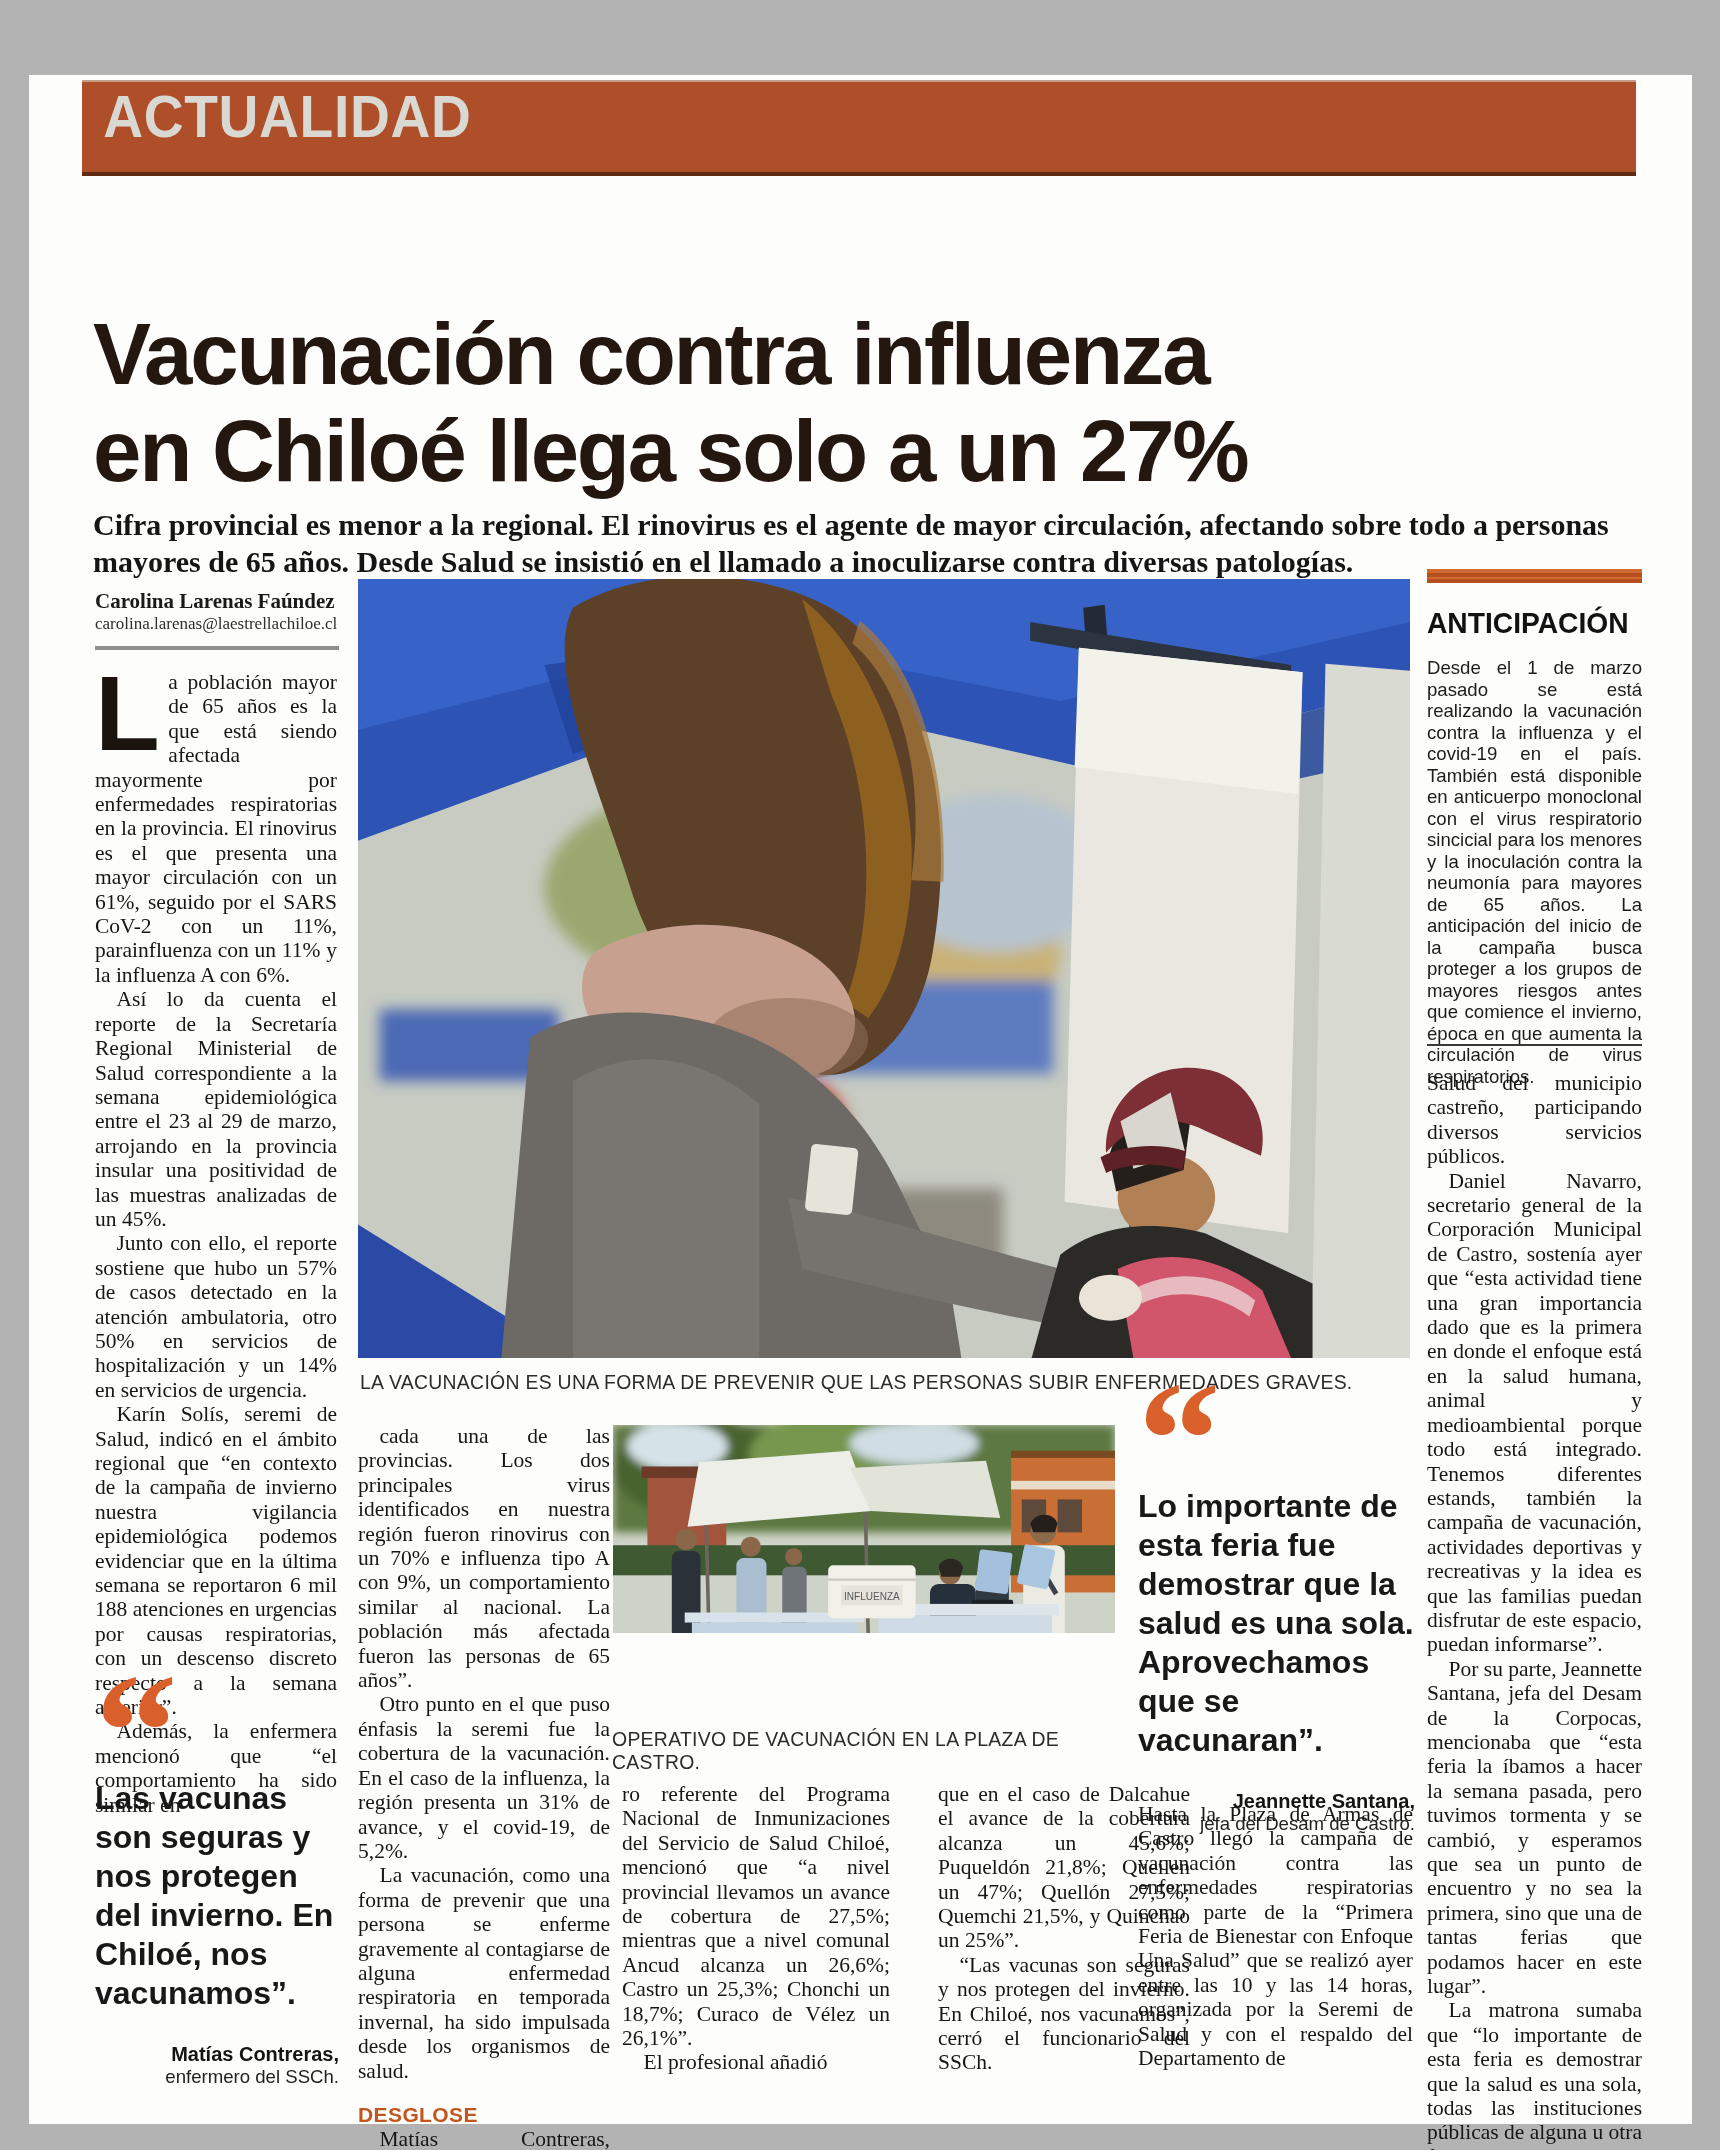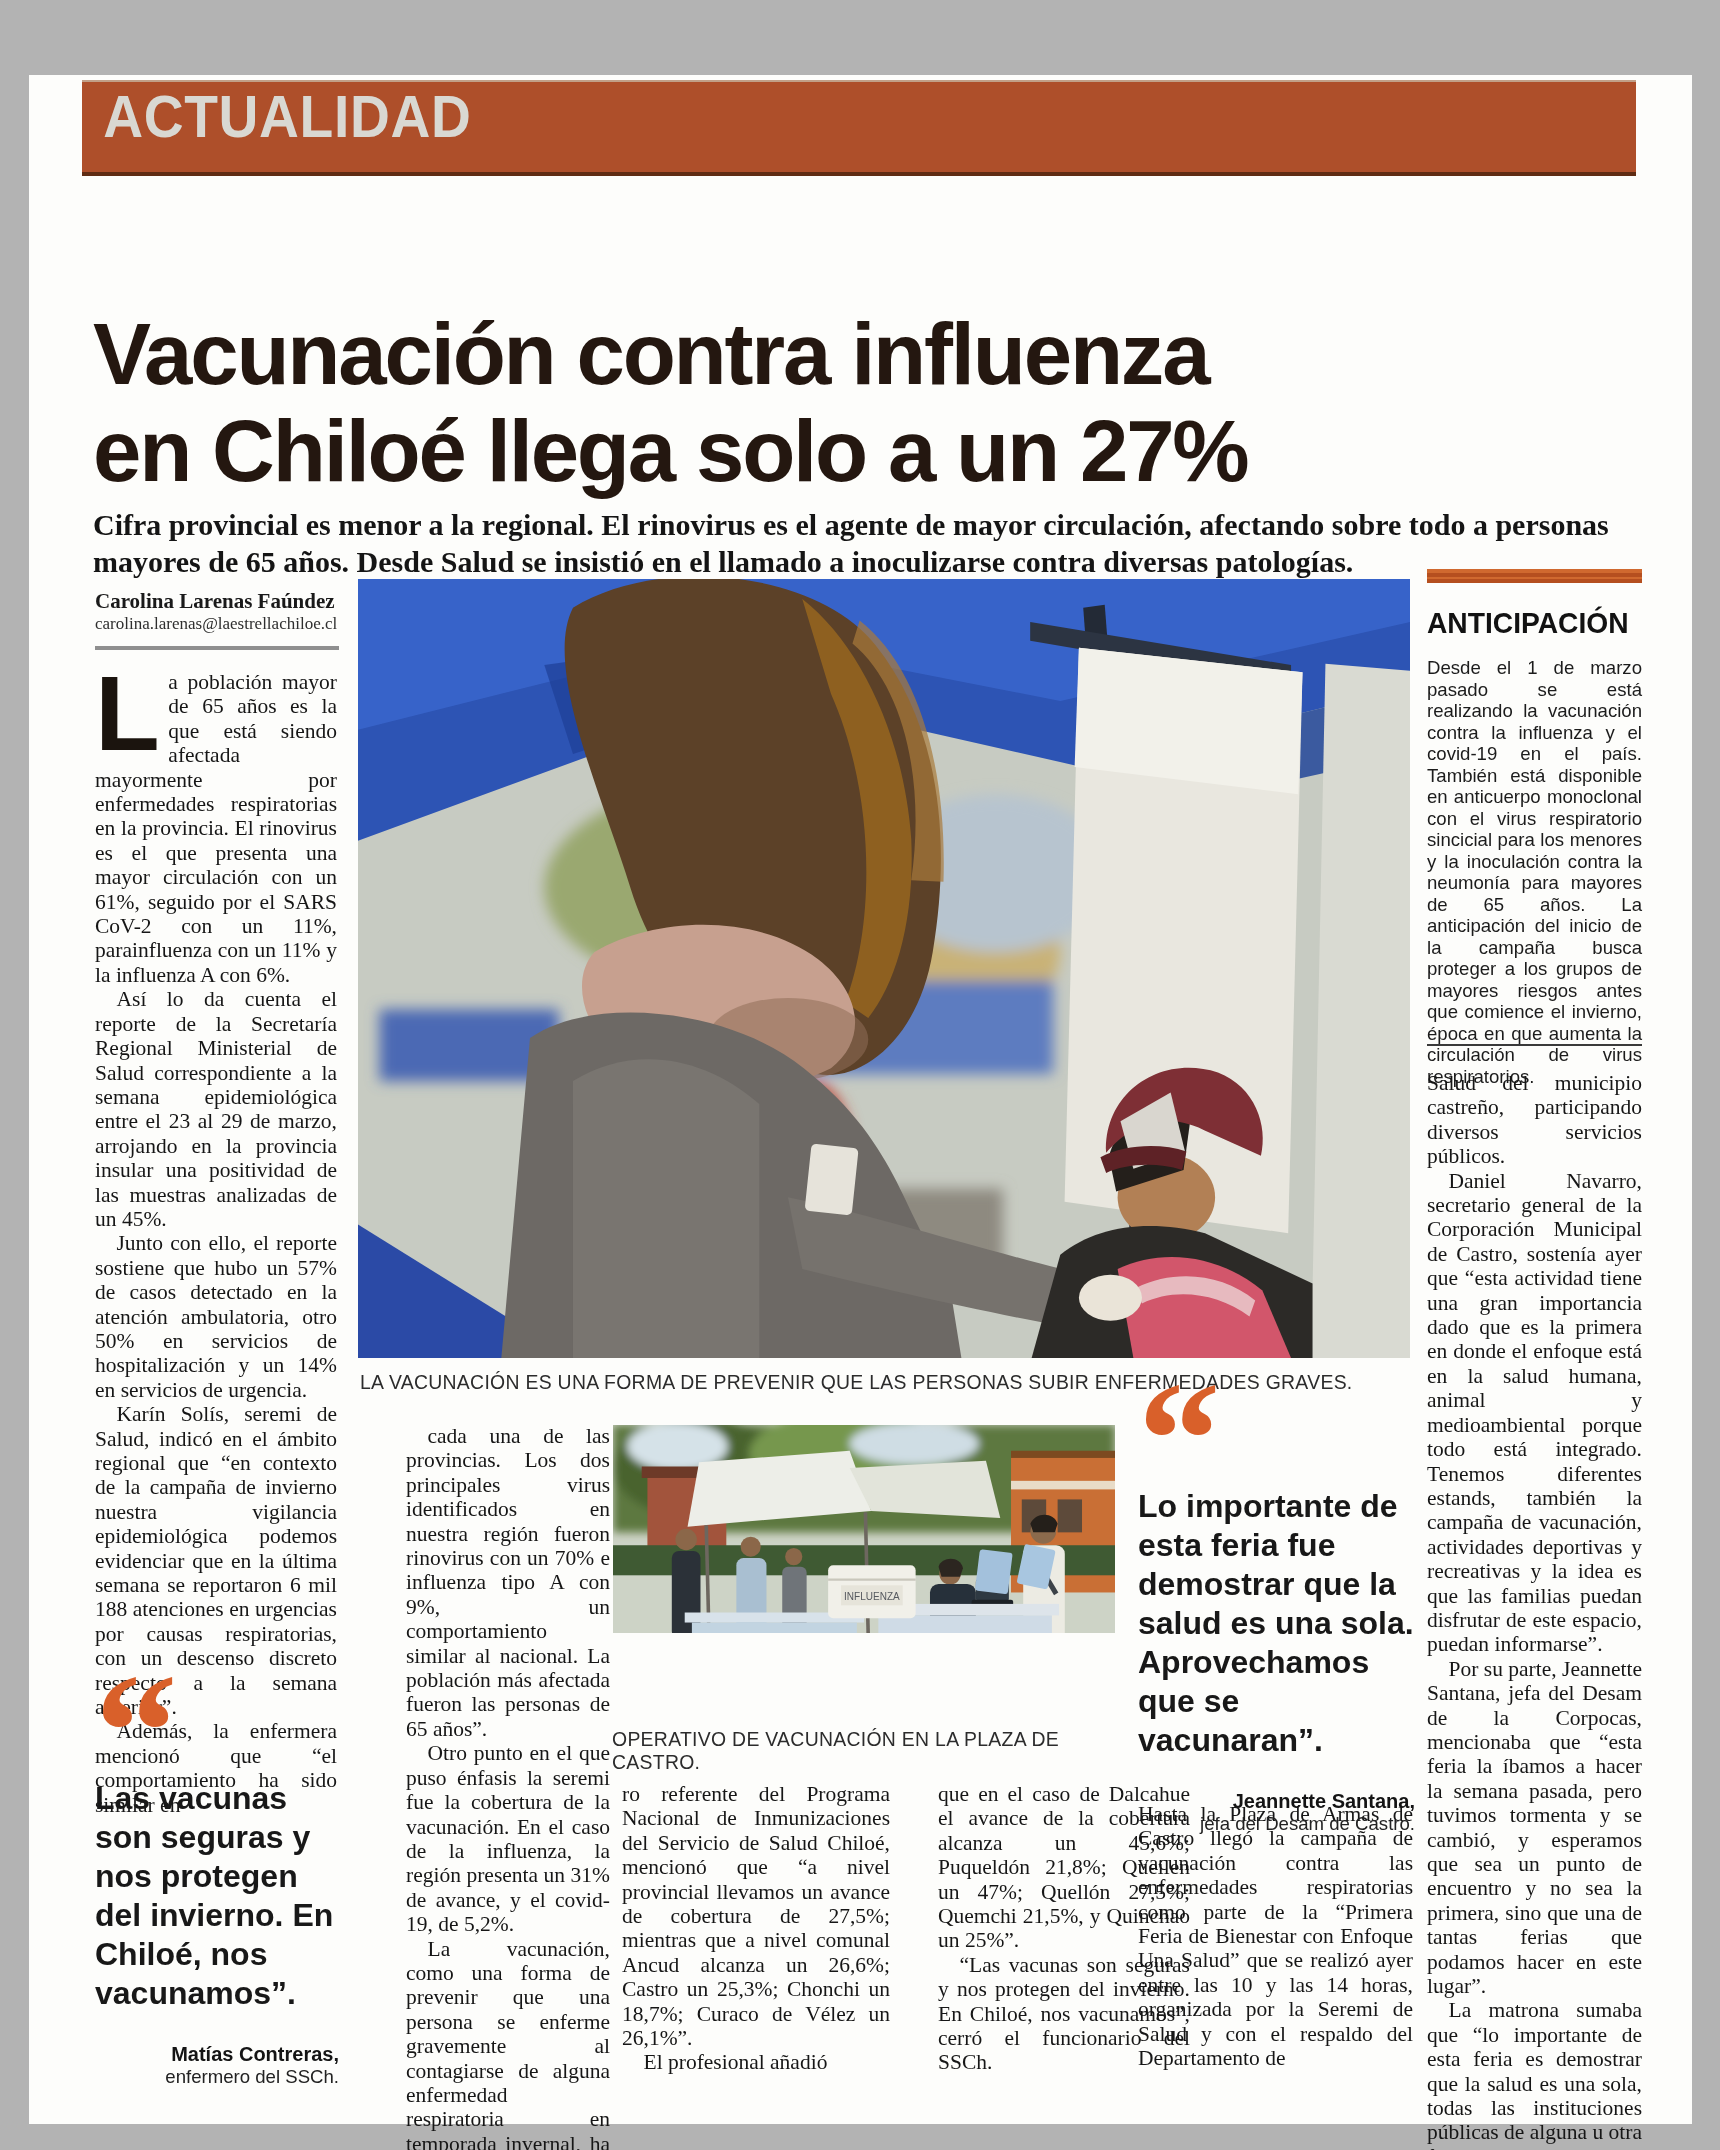--- a/index.html
+++ b/index.html
@@ -54,21 +54,21 @@
   .caption{
     font-family:"Liberation Sans", sans-serif;font-size:19.4px;color:#2c2c2c;letter-spacing:0.3px;
   }
   .main-caption{position:absolute;left:360px;top:1371px;width:1047px;}
   .second-photo{position:absolute;left:613px;top:1425px;width:502px;height:208px;overflow:hidden;background:#aab4a4;}
   .second-caption{position:absolute;left:612px;top:1728px;width:502px;}
   
   .col{position:absolute;text-align:justify;font-size:21.5px;line-height:24.4px;color:#161616;}
   .col p{margin:0;text-indent:21.5px;hyphens:auto;-webkit-hyphens:auto;}
   .col p.flush, .col p:first-child{text-indent:0;}
-  .col.indent-all p{text-indent:21.5px;margin-left:48px;}
+  .col.indent-all p{text-indent:21.5px;}
   .col1{left:95px;top:670px;width:242px;}
   .col2{left:358px;top:1424px;width:252px;}
   .col3{left:622px;top:1782px;width:268px;}
   .col4{left:938px;top:1782px;width:252px;}
   .col5{left:1138px;top:1802px;width:275px;}
   .col6{left:1427px;top:1071px;width:215px;}
   .dropcap{
     float:left;font-family:"Liberation Sans", sans-serif;font-weight:bold;
     font-size:106px;line-height:75px;color:#1b140e;
     padding:5.7px 8.6px 0 0;

